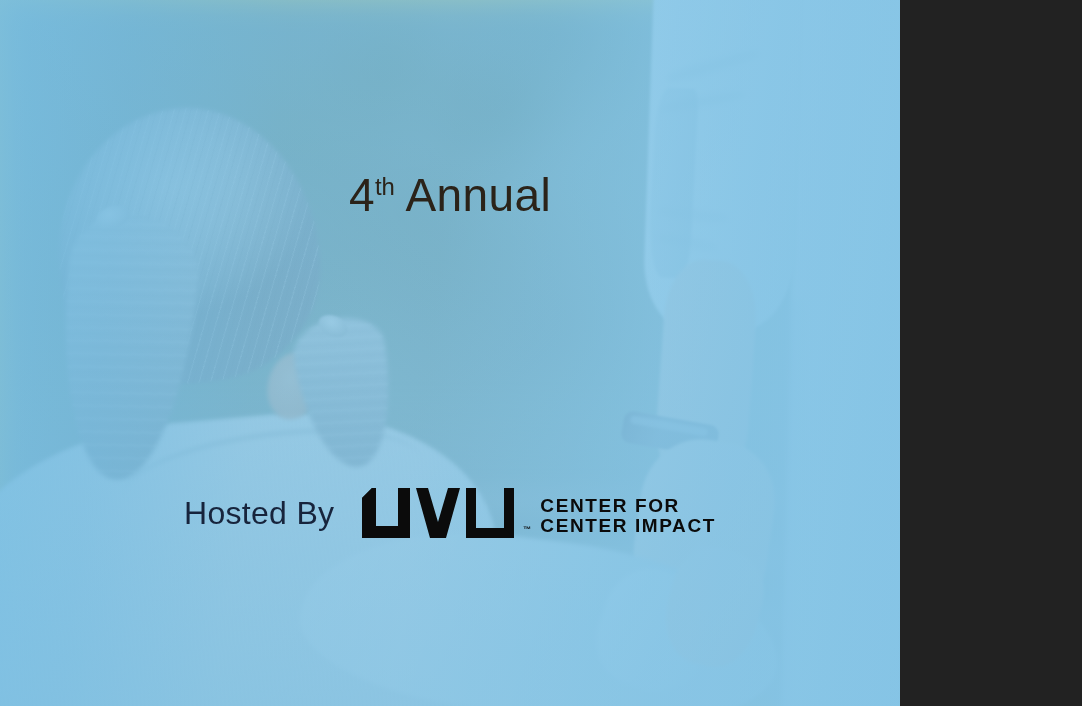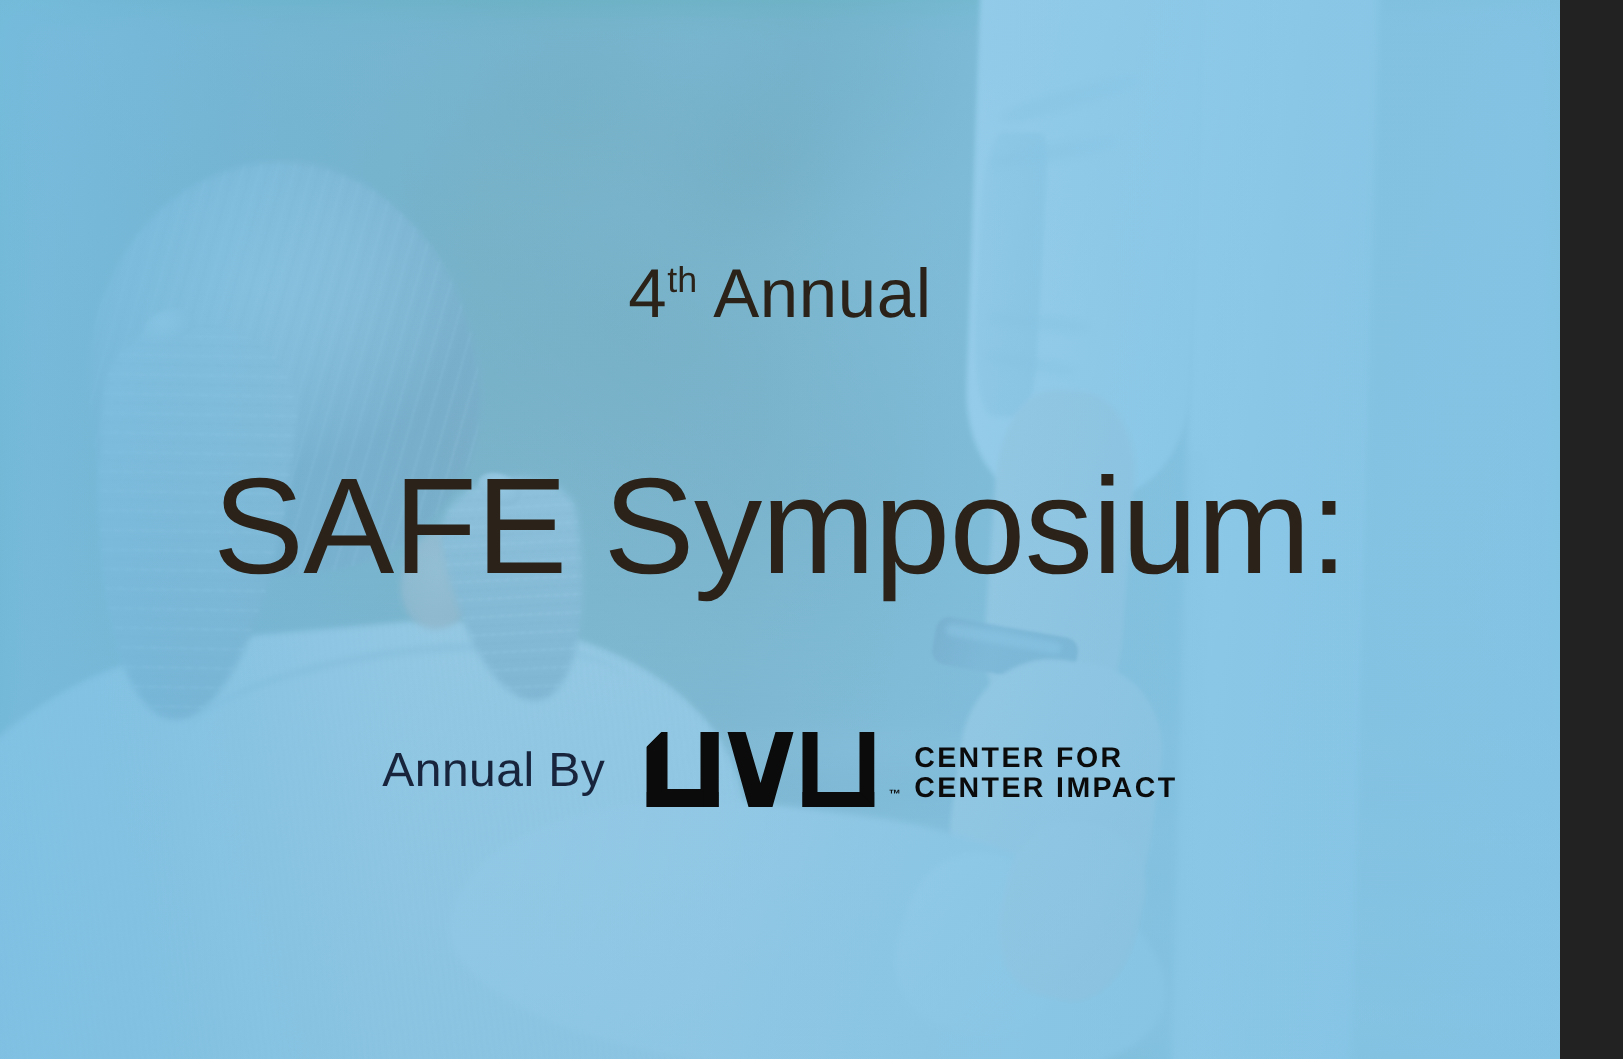--- a/index.html
+++ b/index.html
@@ -1,24 +1,24 @@
 <!DOCTYPE html>
 <html><head>
 <meta charset="utf-8">
 <style>
   html,body{margin:0;padding:0;background:#222;}
   *{box-sizing:border-box;}
 
   .banner{
     position:relative;
-    width:1040px;
+    width:900px;
     height:706px;
     overflow:hidden;
     font-family:"Liberation Sans", sans-serif;
-    background:#15803d;
+    background:#fde047;
   }
 
   
   .photo{position:absolute;inset:0;overflow:hidden;}
 
   
   .bokeh{position:absolute;inset:0;
     background:
       radial-gradient(ellipse 130px 110px at 390px 70px,  rgba(96,126,92,.55), rgba(96,126,92,0) 70%),
       radial-gradient(ellipse 120px 100px at 500px 110px, rgba(72,104,74,.50), rgba(72,104,74,0) 70%),
@@ -287,25 +287,24 @@
   <div class="tint"></div>
   <div class="tint2"></div>
 
   <div class="content">
 
     <div class="annual">
       <span>4</span><sup>th</sup>
       <span>Annual</span>
     </div>
 
-    <h1 class="title">SAFE Symposium:</h1>
 
 
     <div class="hostrow">
-      <span class="hosted">Annual By</span>
+      <span class="hosted">Hosted By</span>
 
       <div class="logo">
 
         <div class="uvu-mark" role="img" aria-label="UVU">
           <svg viewBox="0 0 152 50" width="152" height="50" aria-hidden="true">
 
             <path d="M0,10 L10,0 L14,0 L14,38 L36,38 L36,0 L48,0 L48,50 L0,50 Z
                      M10,12 L10,38 L10,38 L10,12 Z" fill="#0b0b0b"></path>
             <path d="M10,13 L10,38 L36,38 L36,13 L36,13 L36,38 L10,38 Z" fill="#0b0b0b"></path>
             <rect x="0" y="10" width="10" height="40" fill="#0b0b0b"></rect>

